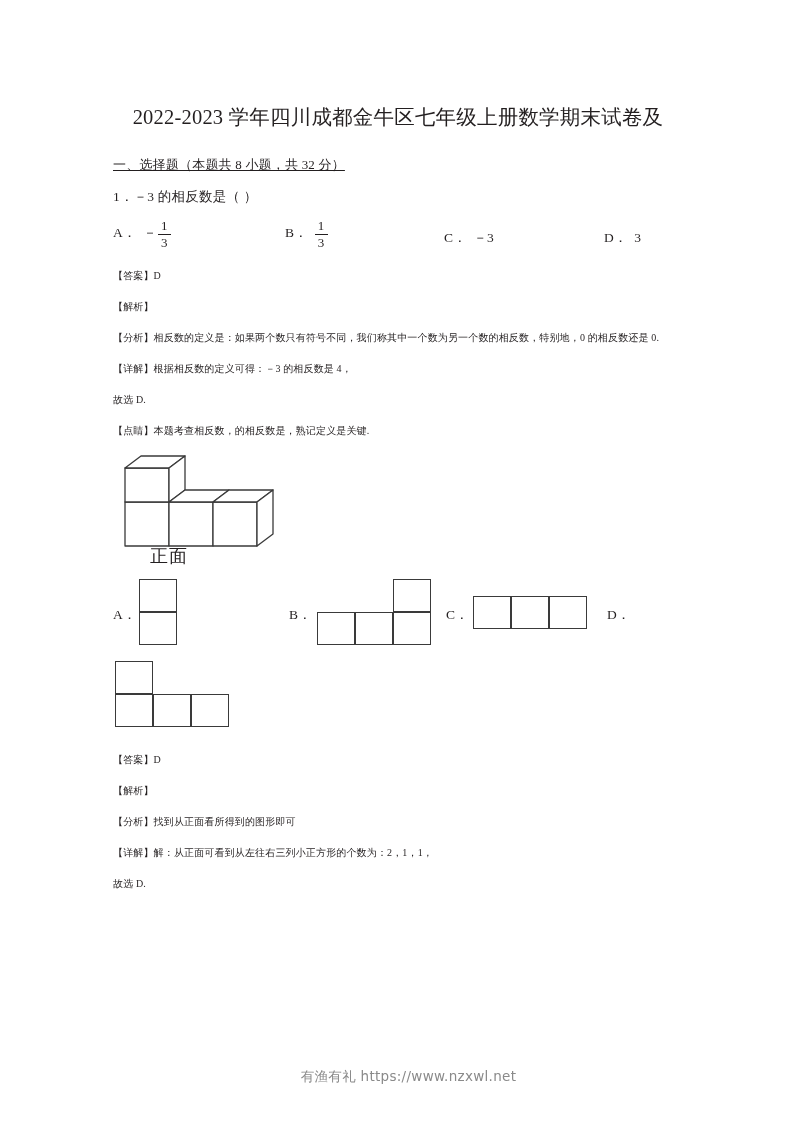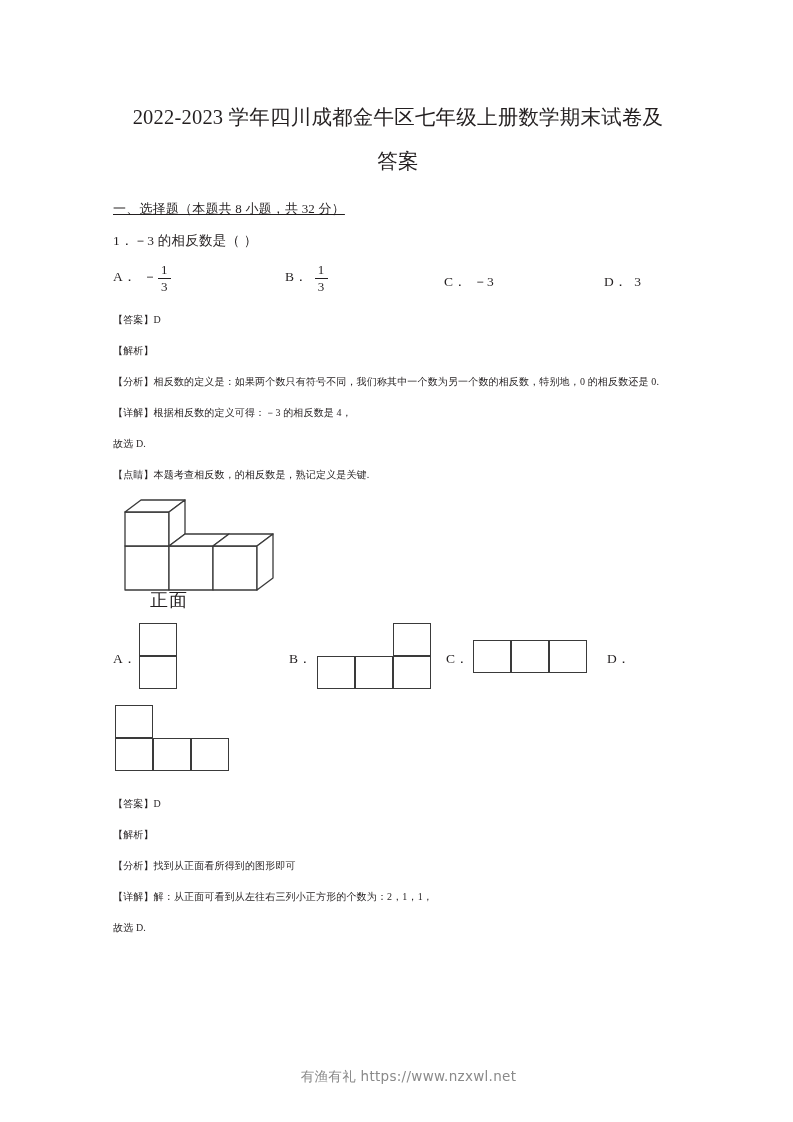--- a/index.html
+++ b/index.html
@@ -152,21 +152,20 @@
 </style>
 </head>
 <body>
 
 <div class="page">
 
   <div class="content">
 
     <div class="doc-title">
       <span>2022-2023 学年四川成都金牛区七年级上册数学期末试卷及</span>
-      <span class="line2">答案</span>
     </div>
 
     <div class="section-heading">一、选择题（本题共 8 小题，共 32 分）</div>
 
     <div class="q-stem">1．－3 的相反数是（     ）</div>
 
     <div class="opt-row">
 
       <div class="opt" style="left:0px; top:4px;">
         <span class="opt-label">A．</span>

